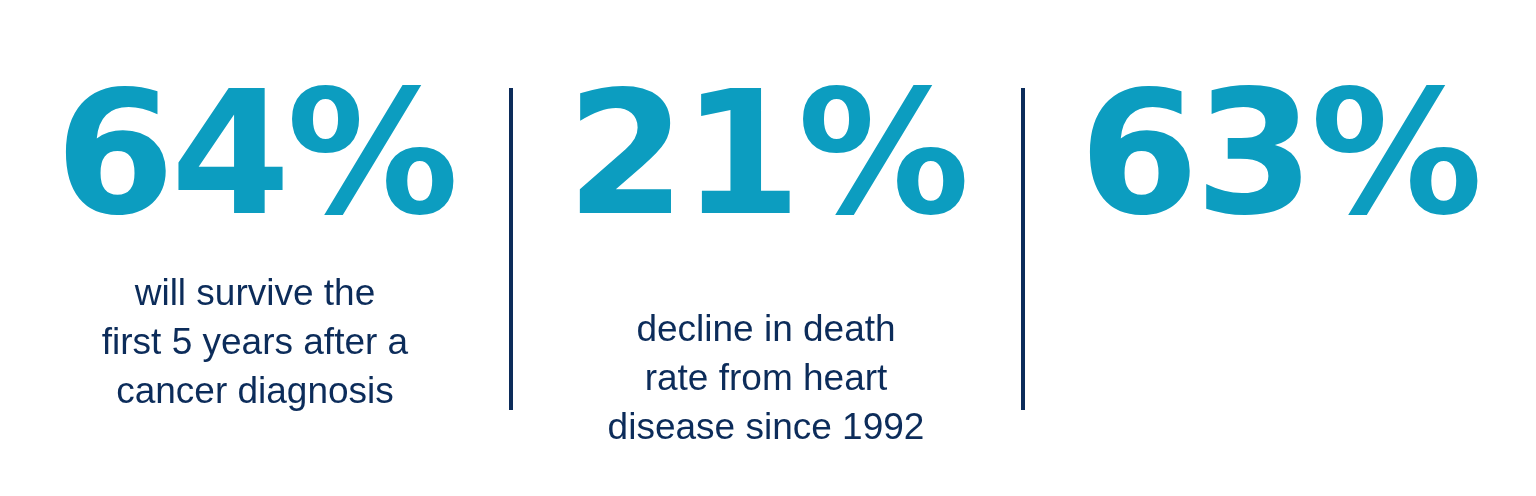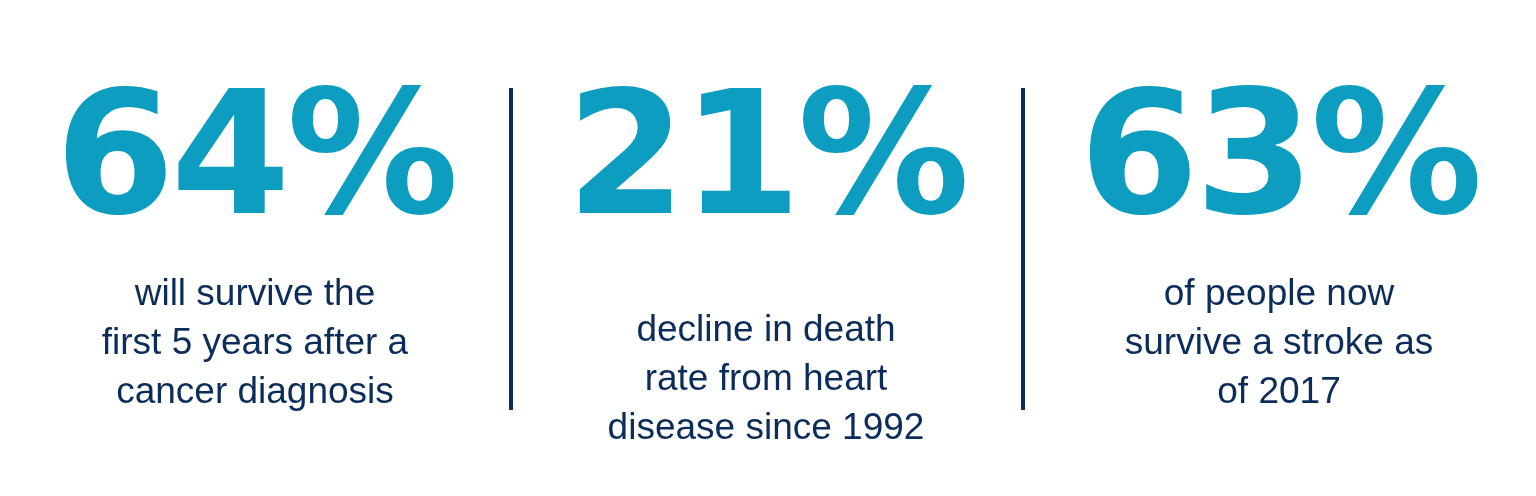--- a/index.html
+++ b/index.html
@@ -98,21 +98,18 @@
 
   <div class="stat-column col-2">
     <div class="stat-value">21%</div>
     <div class="stat-caption">decline in death
 rate from heart
 disease since 1992</div>
   </div>
 
   <div class="stat-column col-3">
     <div class="stat-value">63%</div>
-    <div class="stat-caption">of people now
-survive a stroke as
-of 2017</div>
   </div>
 
   <div class="divider divider-1"></div>
   <div class="divider divider-2"></div>
 
 </div>
 
 </body></html>

